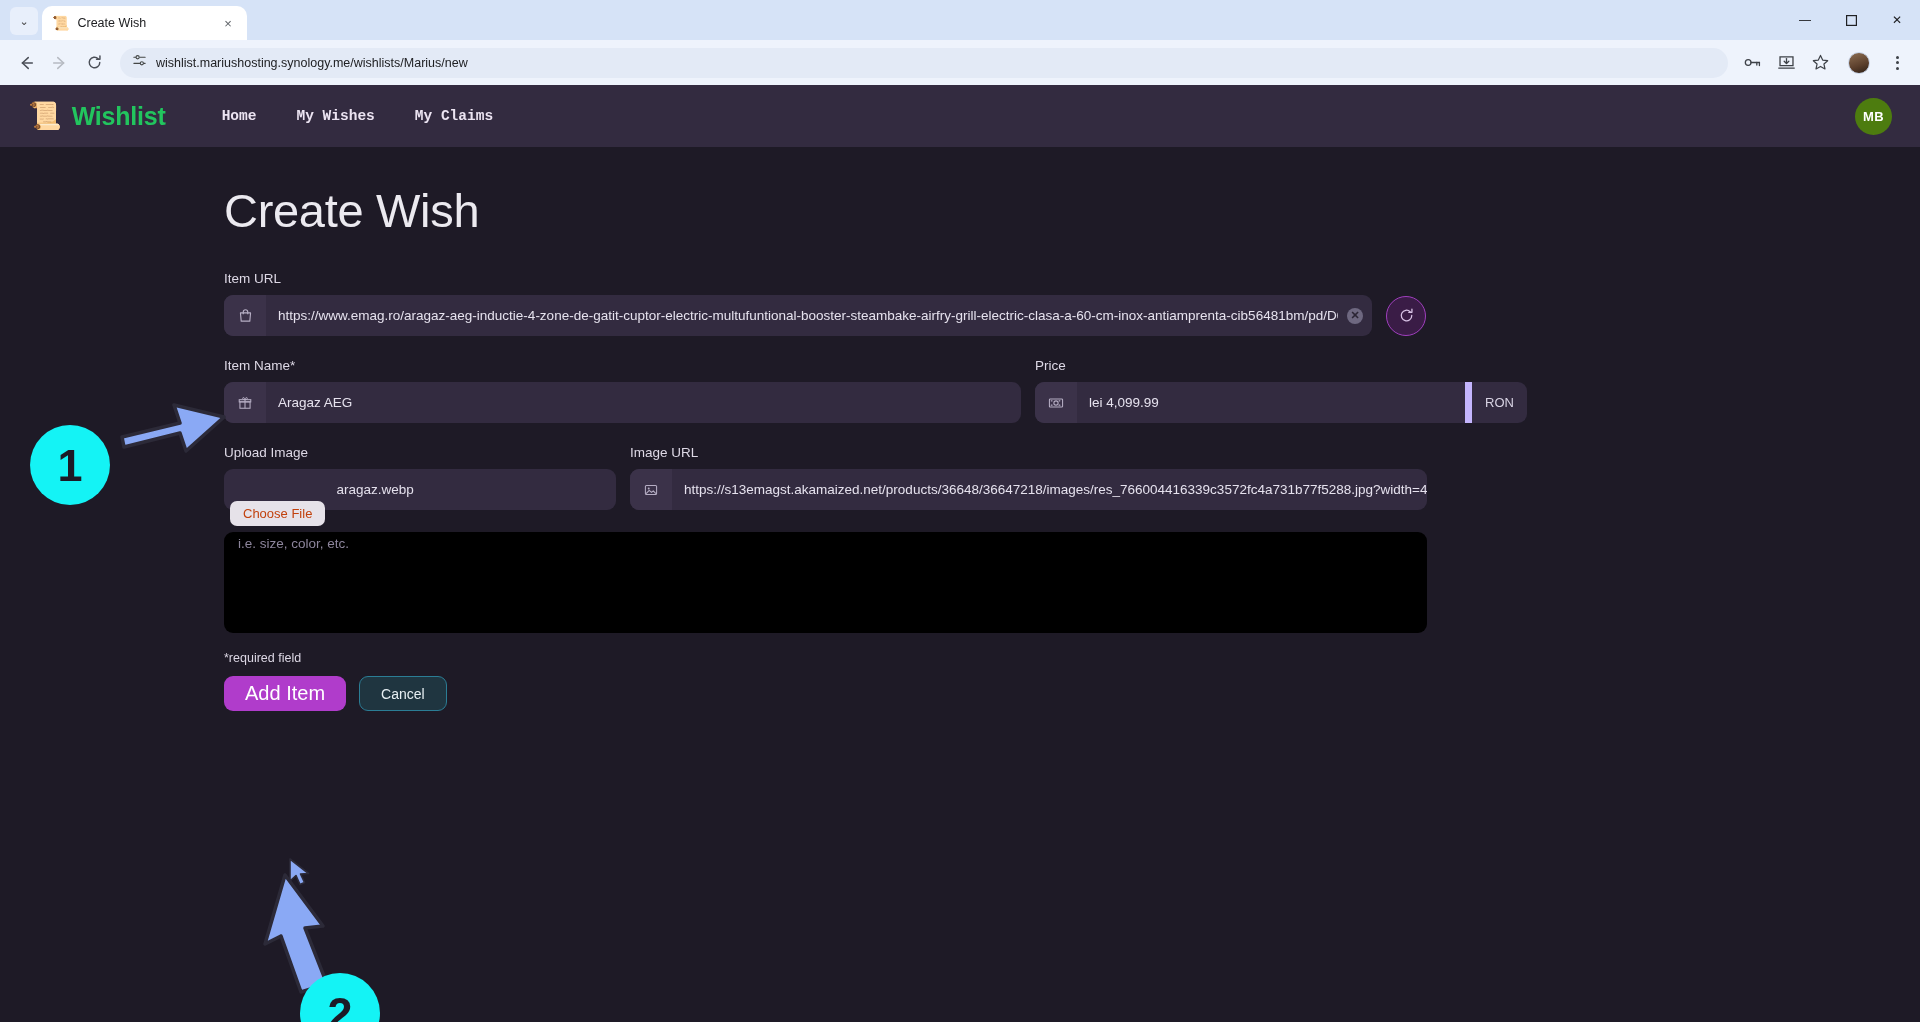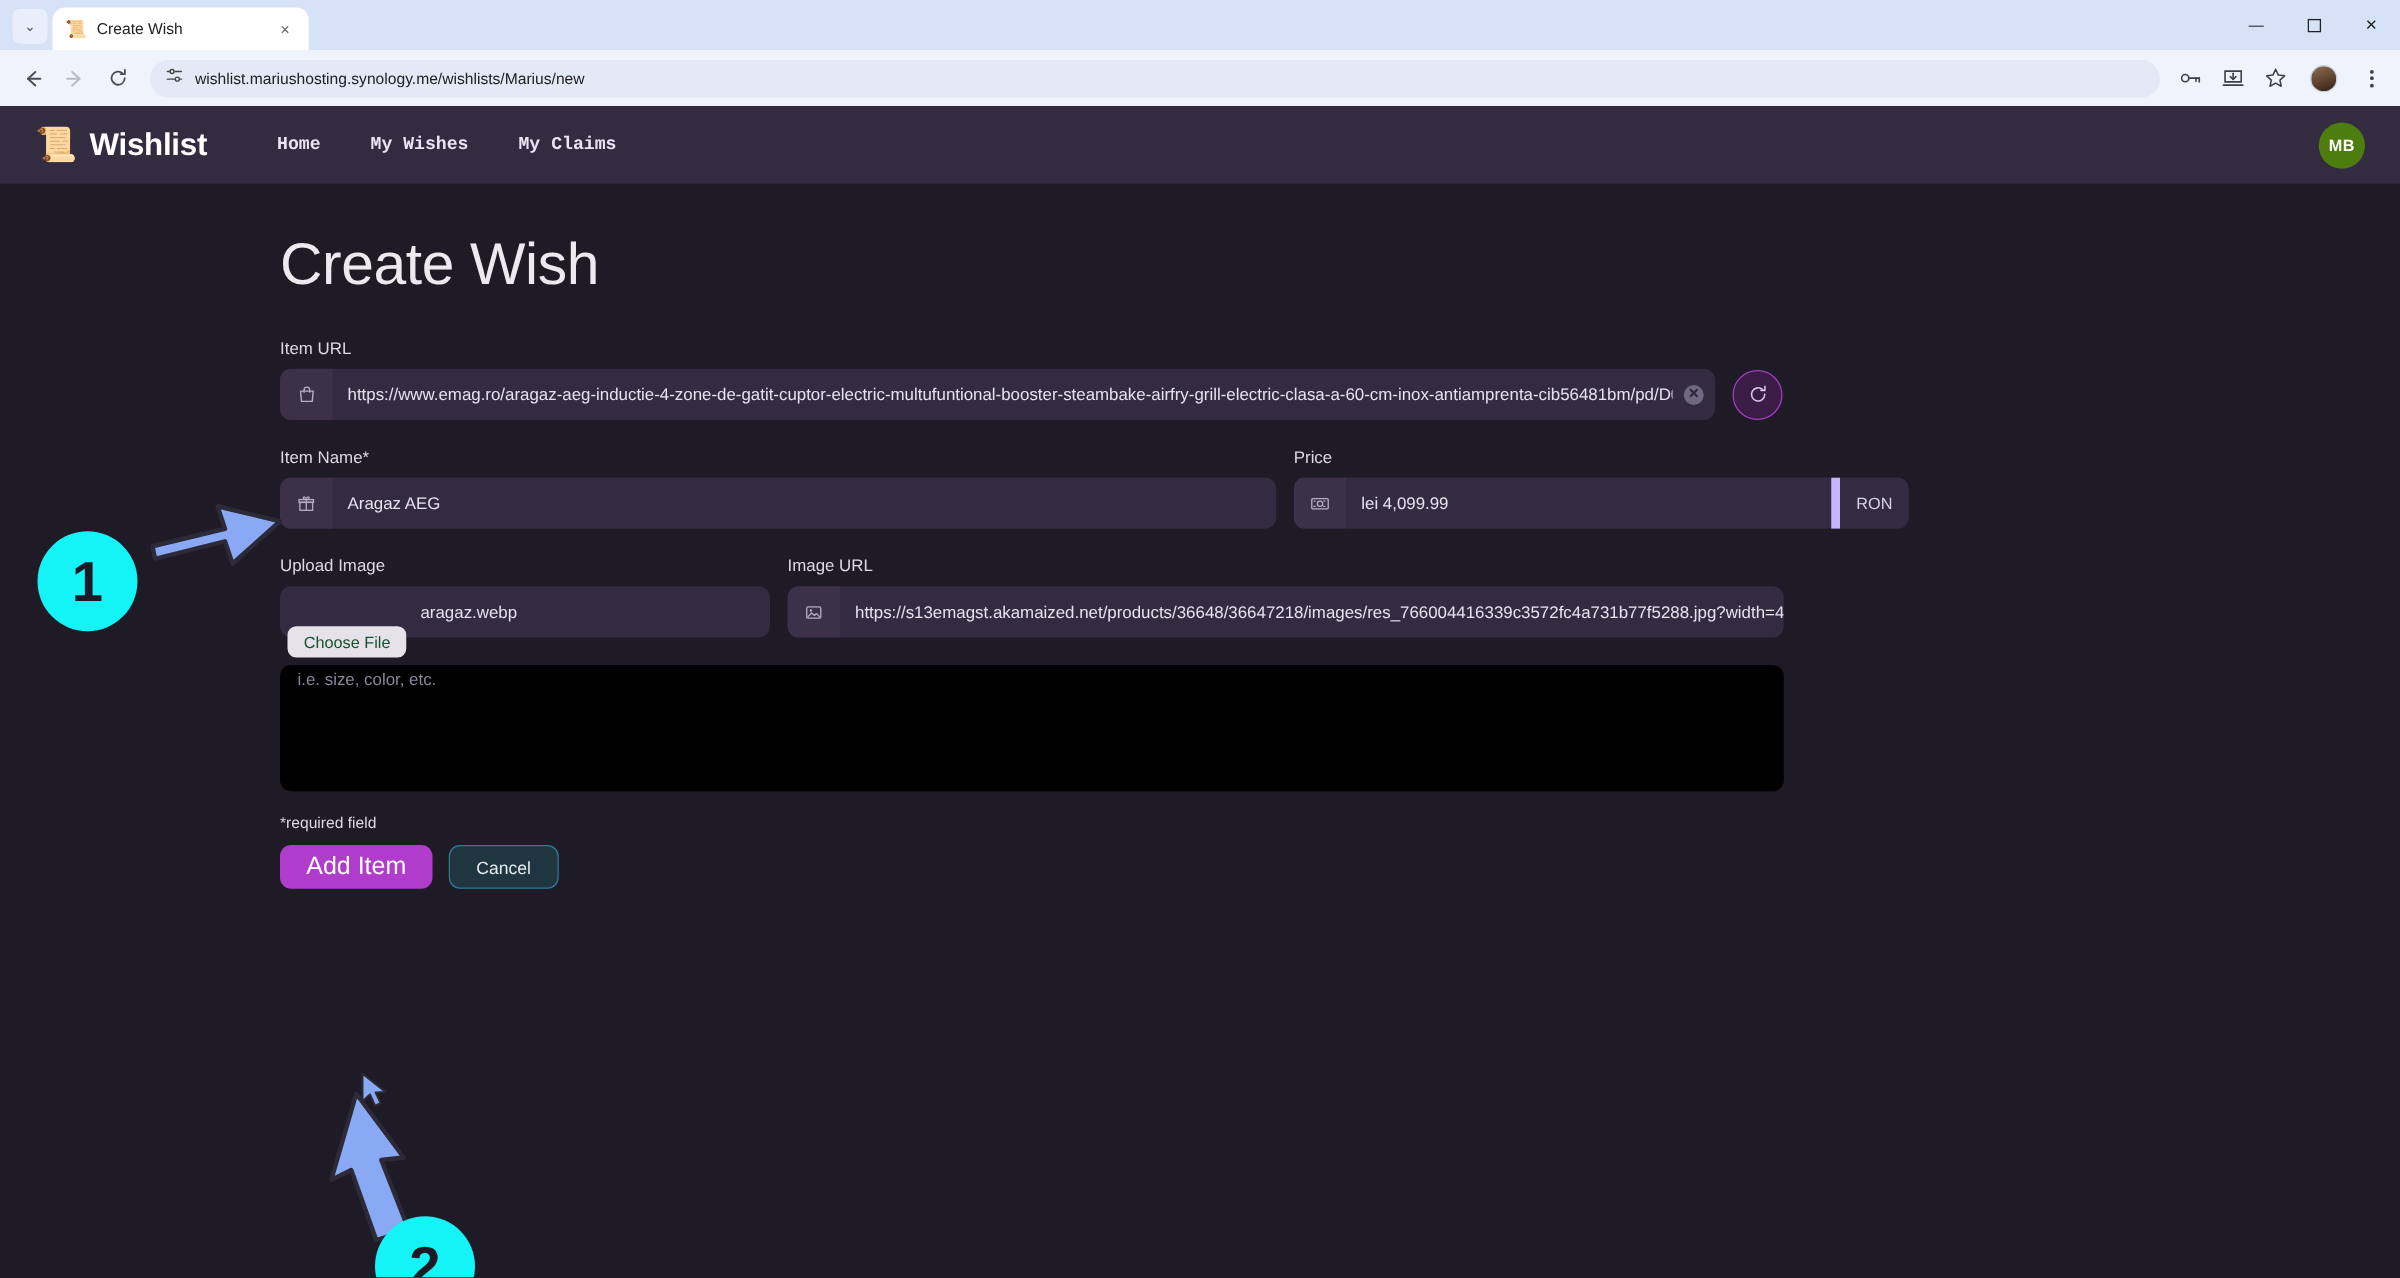--- a/index.html
+++ b/index.html
@@ -86,21 +86,21 @@
   
   .page { height: 937px; background: #1e1a26; position: relative; overflow: hidden; }
 
   .navbar {
     height: 62px; background: #332b40;
     display: flex; align-items: center; padding: 0 28px;
   }
   .brand { display: flex; align-items: center; gap: 10px; margin-right: 56px; }
   .brand-icon { font-size: 27px; line-height: 1; }
   .brand-text {
-    font-size: 25px; font-weight: bold; color: #ffffff;
+    font-size: 25px; font-weight: bold; color: #22c55e;
     letter-spacing: -0.2px;
   }
   .navlinks { display: flex; align-items: center; gap: 40px; }
   .navlink {
     font-size: 14.5px; font-weight: bold; color: #ece4f2; font-family: Liberation Mono, monospace;
   }
   .nav-avatar {
     margin-left: auto; width: 37px; height: 37px; border-radius: 50%;
     background: #4d7c0f; color: #fff; font-size: 13px; font-weight: bold;
     display: flex; align-items: center; justify-content: center;
@@ -155,21 +155,21 @@
   .grid2 { display: flex; gap: 14px; margin-top: 22px; }
   .col-a { width: 797px; }
   .col-b { width: 392px; }
   .col-c { width: 393px; }
 
   .filefield {
     height: 41px; background: #332b40; border-radius: 9px;
     display: flex; align-items: center; padding: 0 6px; gap: 11px;
   }
   .choose-file {
-    background: #e6e2e9; color: #14532d; font-size: 13px;
+    background: #e6e2e9; color: #c2410c; font-size: 13px;
     border-radius: 7px; padding: 6px 13px; line-height: 1; margin-top: 48px;
   }
   .filename { font-size: 13.5px; color: #e4e0ec; }
 
   .notes-wrap { margin-top: 22px; width: 1203px; }
   .notes-box {
     height: 101px; background: #000000; border-radius: 9px;
     padding: 4px 14px; font-size: 13.5px; color: #8d859c;
   }
 

